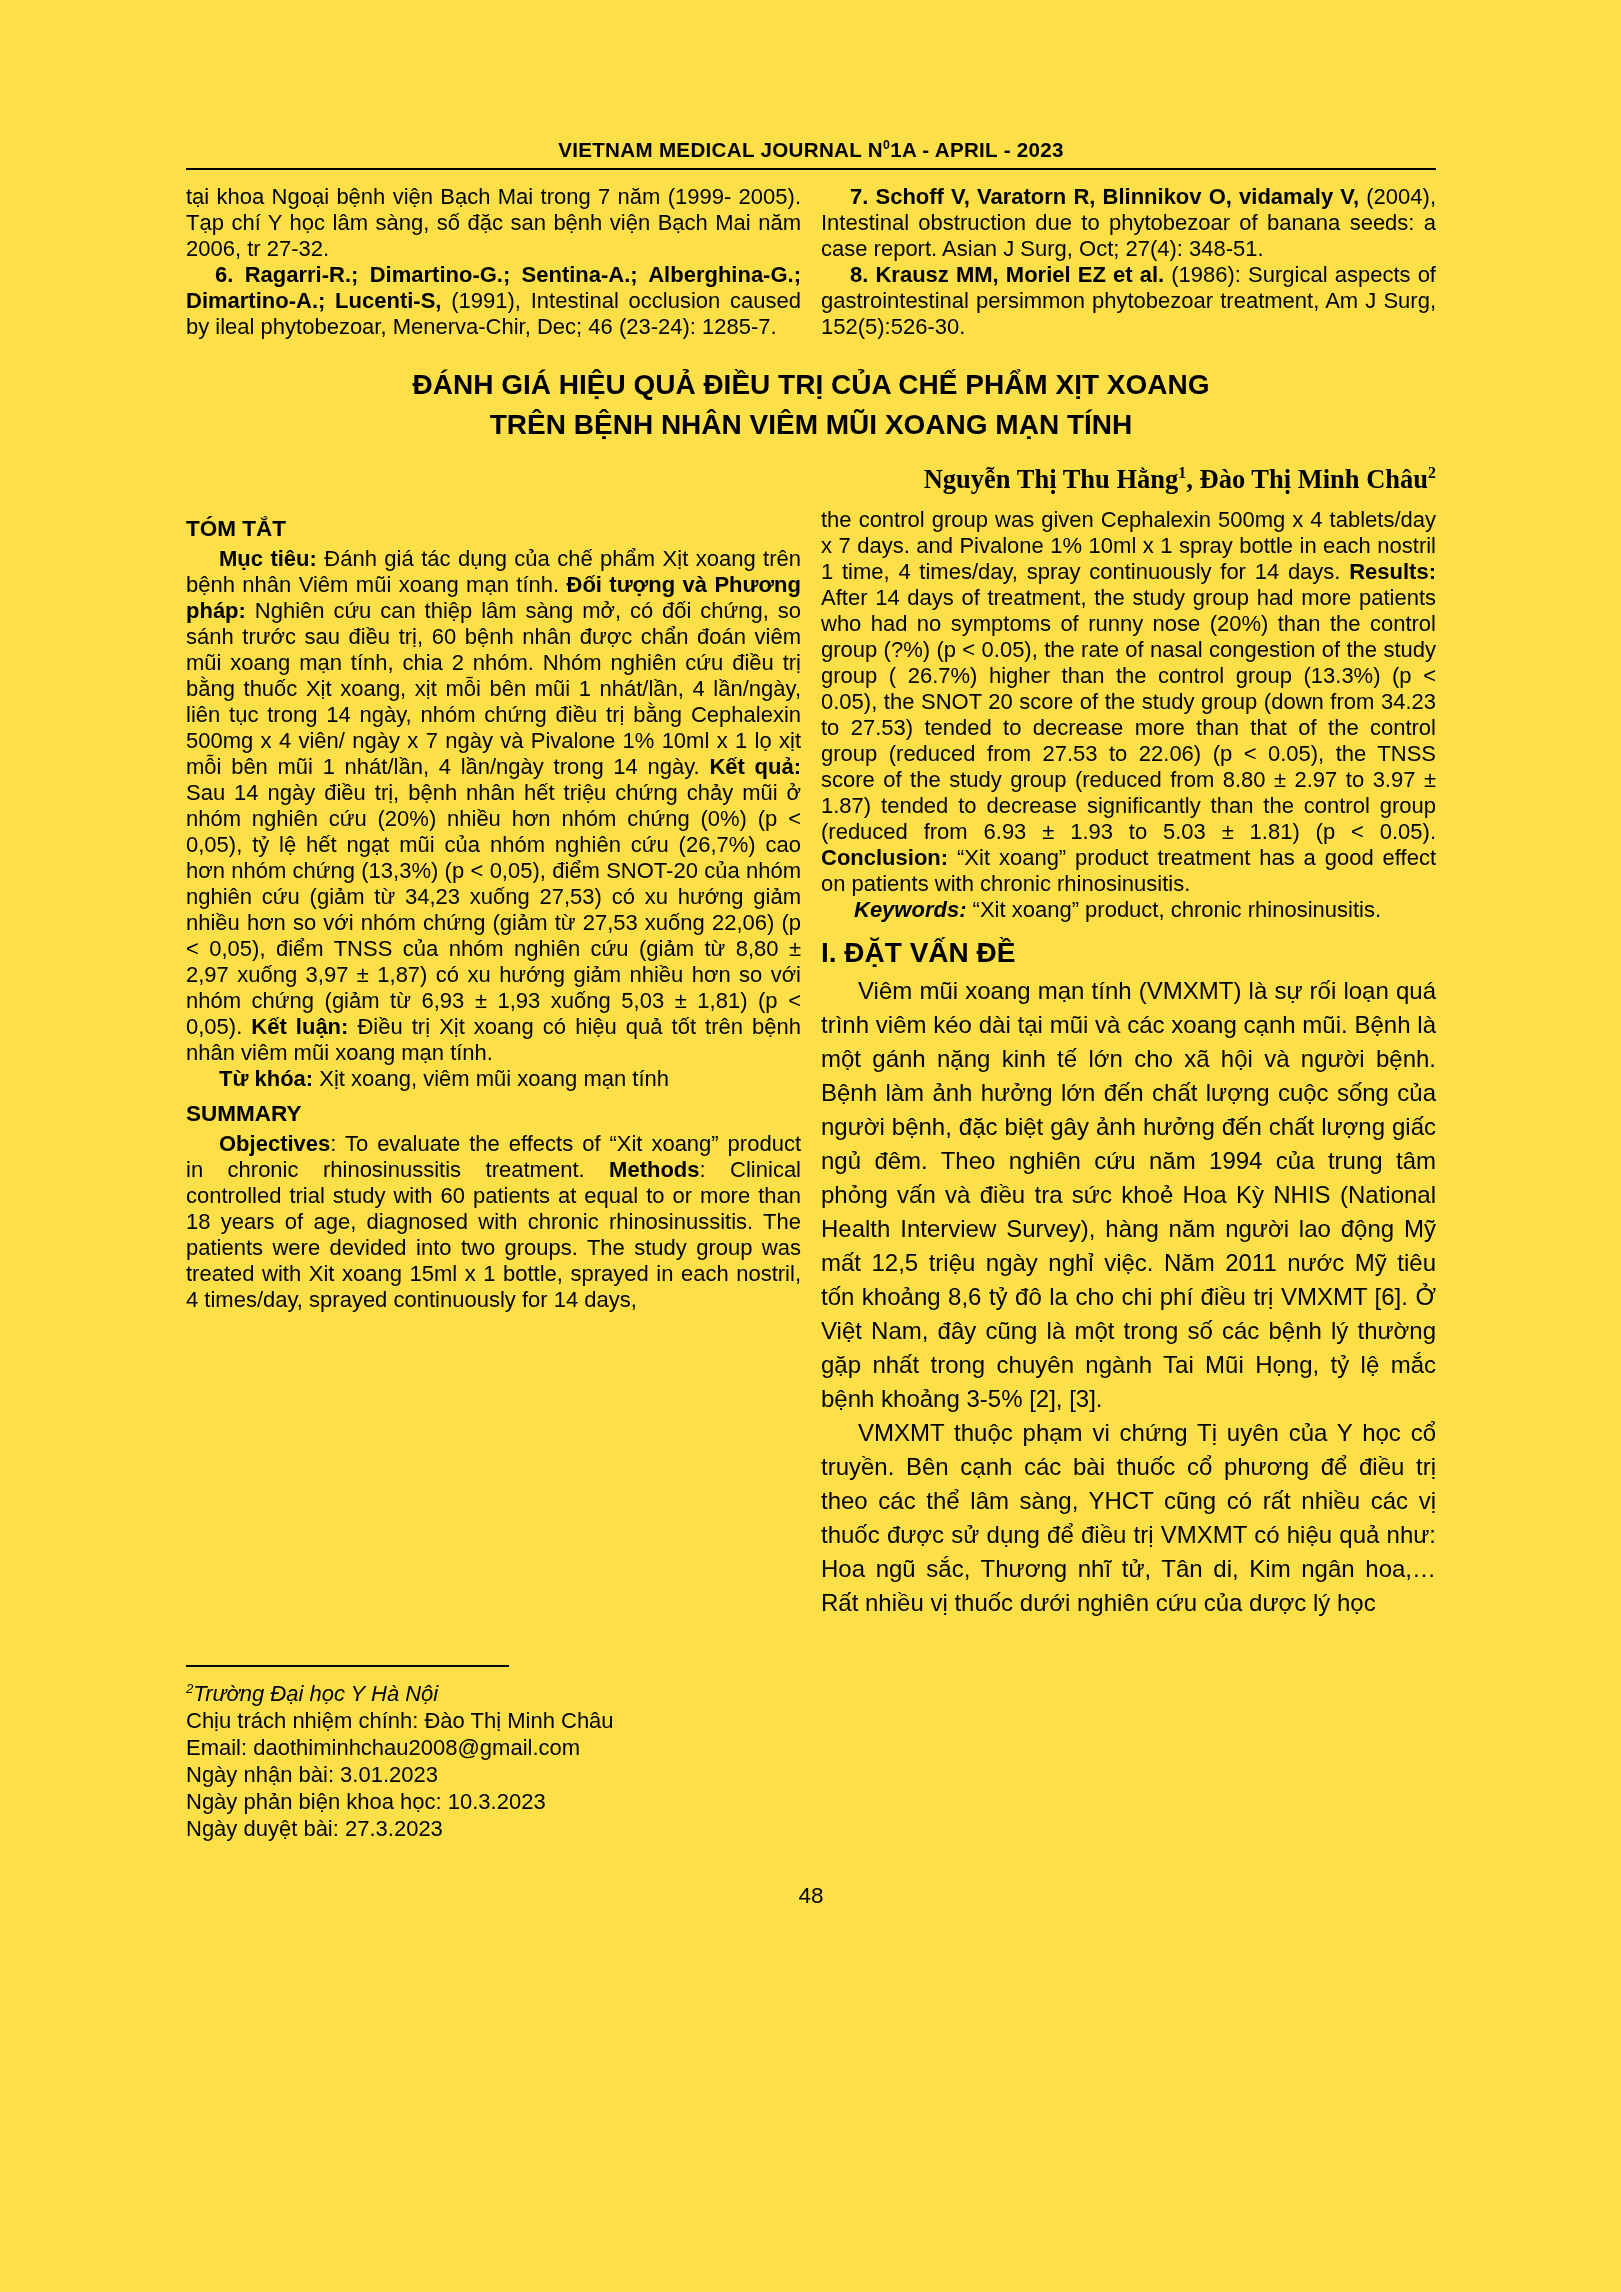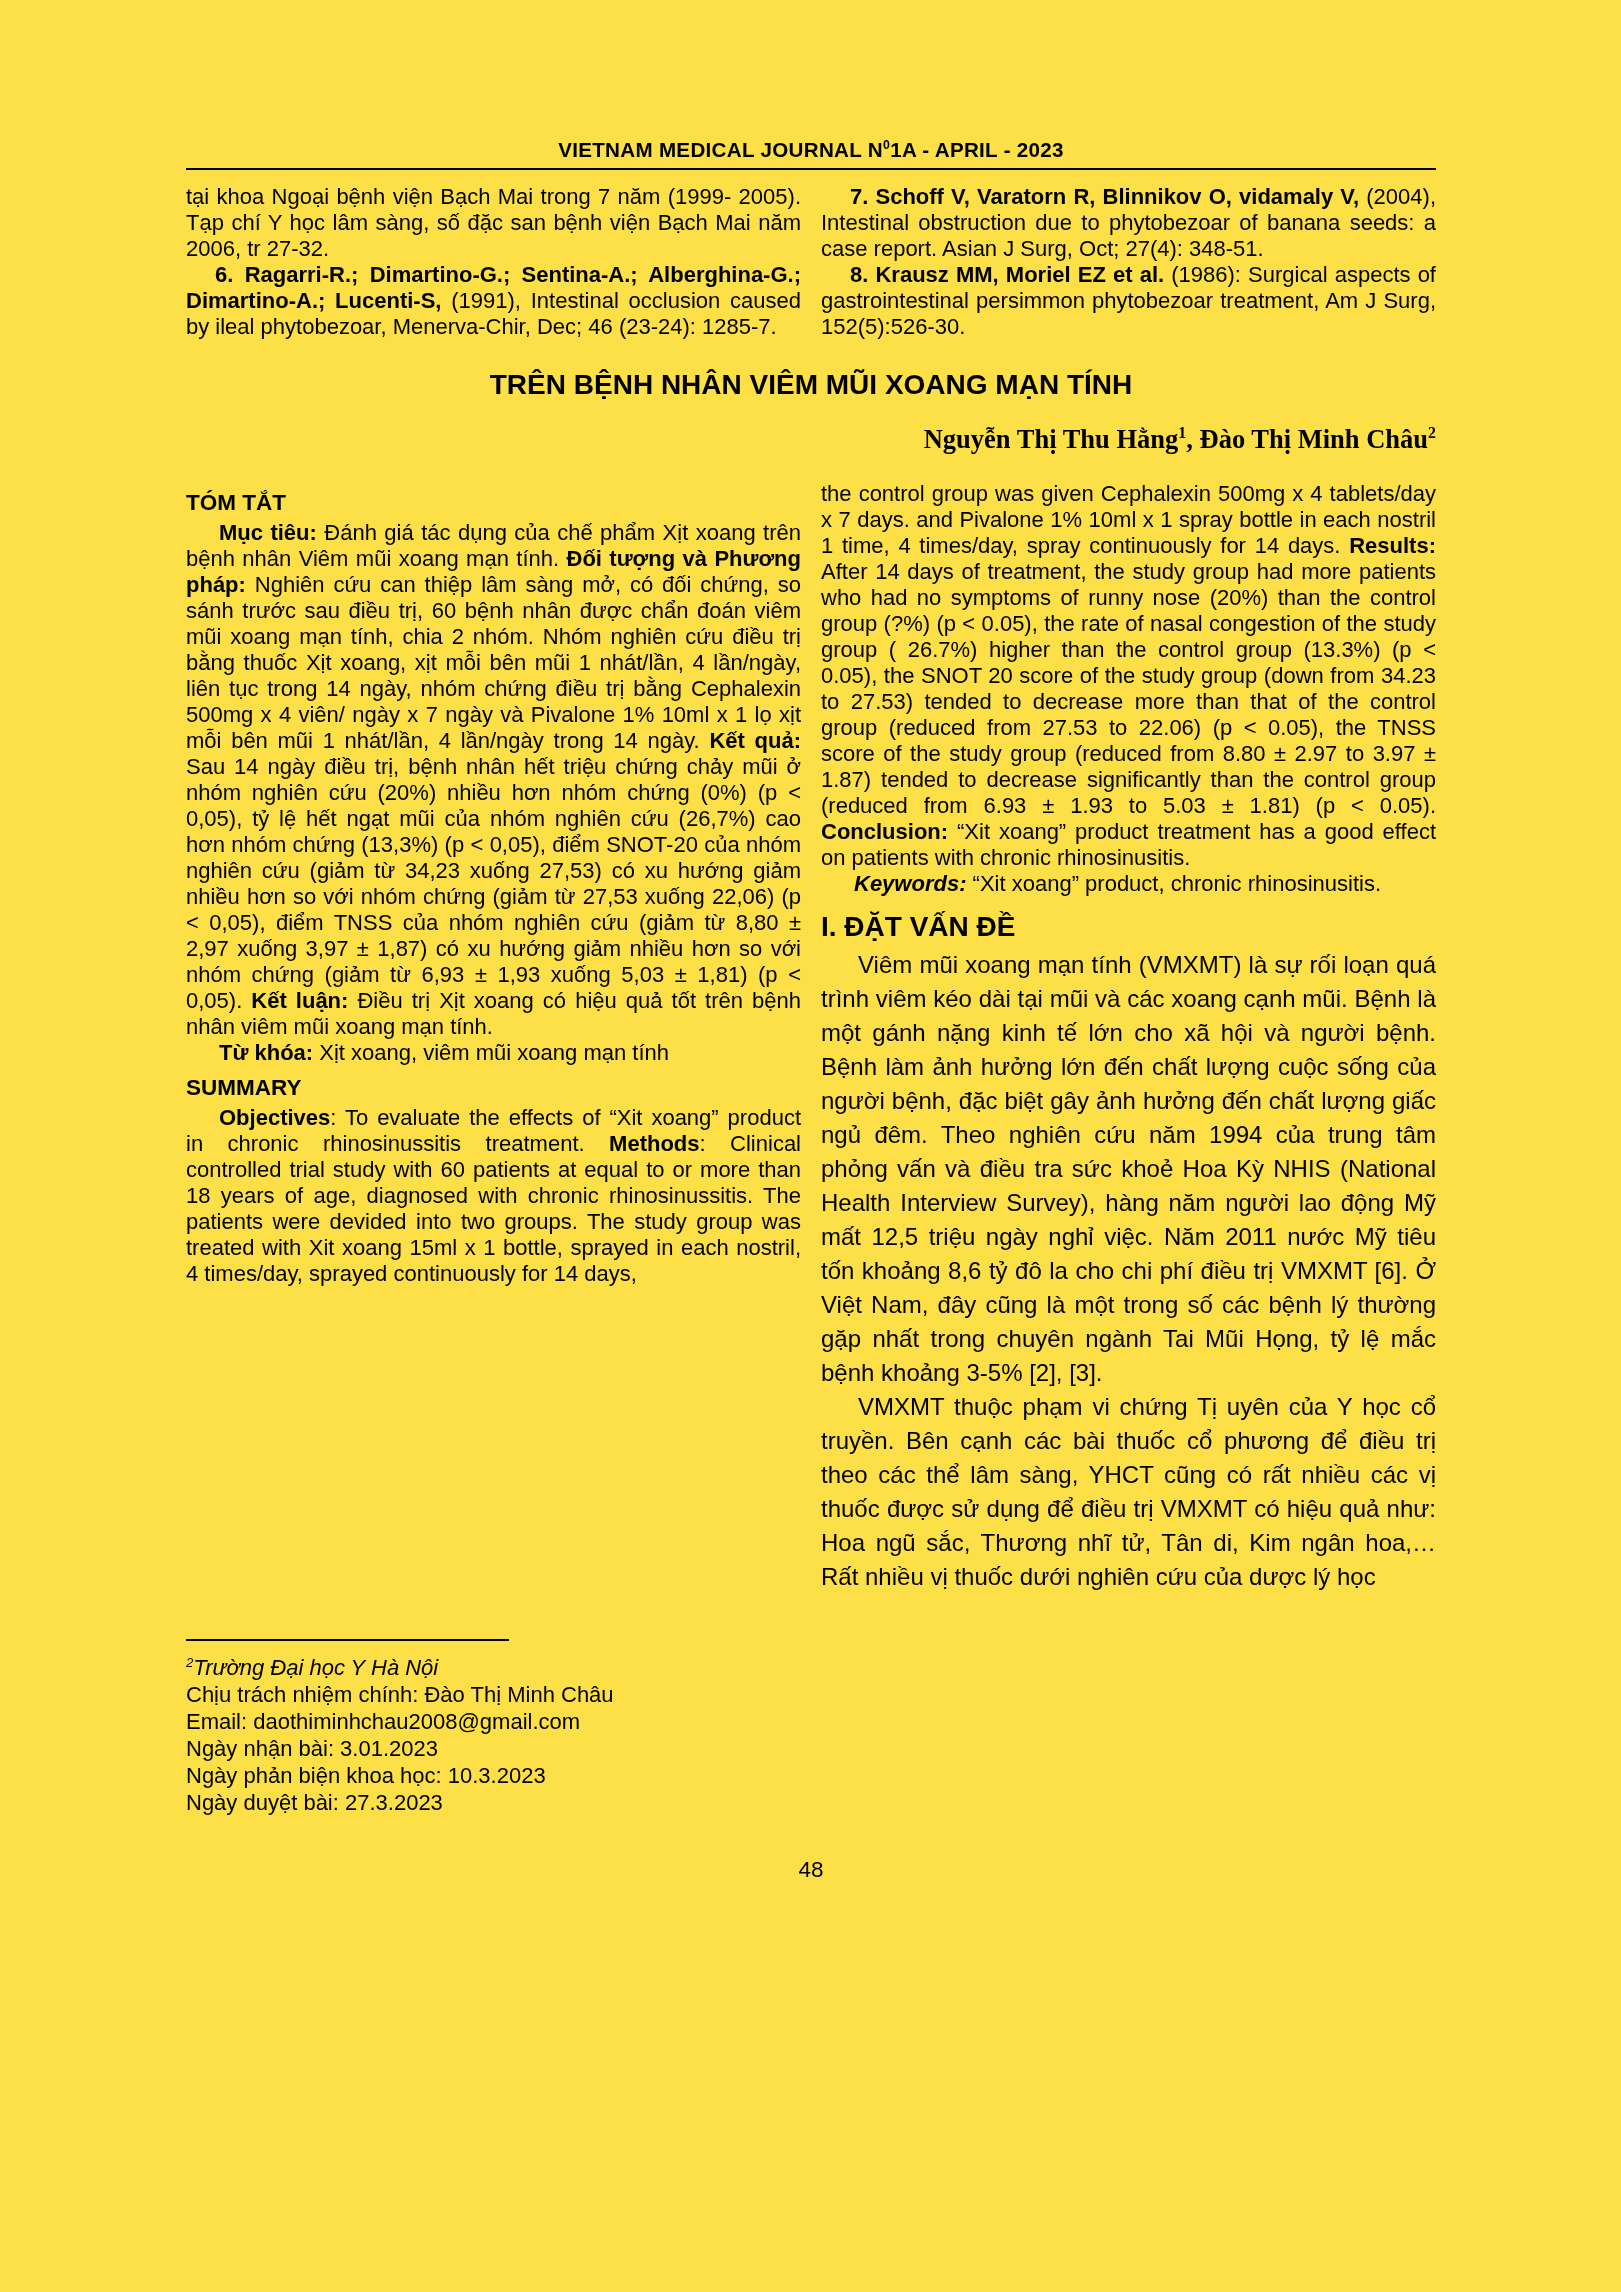--- a/index.html
+++ b/index.html
@@ -58,21 +58,21 @@
     margin-top: 11.8px;
     text-align: right;
     font-family: "Liberation Serif", serif;
     font-weight: bold;
     font-size: 26.5px;
     line-height: 31px;
   }
   .authors sup { font-size: 60%; }
 
   
-  .article-columns { margin-top: 26px; min-height: 1335px; }
+  .article-columns { margin-top: 12px; min-height: 1335px; }
   .left-col { display: flex; flex-direction: column; }
 
   .section-heading {
     font-weight: bold;
     font-size: 22.5px;
     line-height: 27.4px;
     margin: 7.8px 0 3.9px 0;
   }
   .intro-heading { font-size: 28px; margin: 15.7px 0 7.8px 0; }
 
@@ -135,20 +135,21 @@
       <p class="ref-text no-indent"><span>tại khoa Ngoại bệnh viện Bạch Mai trong 7 năm (1999- 2005). Tạp chí Y học lâm sàng, số đặc san bệnh viện Bạch Mai năm 2006, tr 27-32.</span></p>
       <p class="ref-text"><span style="font-weight: bold;">6. Ragarri-R.; Dimartino-G.; Sentina-A.; Alberghina-G.; Dimartino-A.; Lucenti-S,</span><span> (1991), Intestinal occlusion caused by ileal phytobezoar, Menerva-Chir, Dec; 46 (23-24): 1285-7.</span></p>
     </div>
     <div class="col">
       <p class="ref-text"><span style="font-weight: bold;">7. Schoff V, Varatorn R, Blinnikov O, vidamaly V,</span><span> (2004), Intestinal obstruction due to phytobezoar of banana seeds: a case report. Asian J Surg, Oct; 27(4): 348-51.</span></p>
       <p class="ref-text"><span style="font-weight: bold;">8. Krausz MM, Moriel EZ et al.</span><span> (1986): Surgical aspects of gastrointestinal persimmon phytobezoar treatment, Am J Surg, 152(5):526-30.</span></p>
     </div>
   </div>
 
   <h1 class="article-title">
+    <span class="title-line">ĐÁNH GIÁ HIỆU QUẢ ĐIỀU TRỊ CỦA CHẾ PHẨM XỊT XOANG</span>
     <span class="title-line">TRÊN BỆNH NHÂN VIÊM MŨI XOANG MẠN TÍNH</span>
   </h1>
 
   <div class="authors"><span>Nguyễn Thị Thu Hằng</span><sup>1</sup><span>, Đào Thị Minh Châu</span><sup>2</sup></div>
 
   <div class="two-col article-columns">
 
     <div class="col left-col">
       <h2 class="section-heading">TÓM TẮT</h2>
       <p class="small-text indent"><span style="font-weight: bold;">Mục tiêu:</span><span> Đánh giá tác dụng của chế phẩm Xịt xoang trên bệnh nhân Viêm mũi xoang mạn tính. </span><span style="font-weight: bold;">Đối tượng và Phương pháp:</span><span> Nghiên cứu can thiệp lâm sàng mở, có đối chứng, so sánh trước sau điều trị, 60 bệnh nhân được chẩn đoán viêm mũi xoang mạn tính, chia 2 nhóm. Nhóm nghiên cứu điều trị bằng thuốc Xịt xoang, xịt mỗi bên mũi 1 nhát/lần, 4 lần/ngày, liên tục trong 14 ngày, nhóm chứng điều trị bằng Cephalexin 500mg x 4 viên/ ngày x 7 ngày và Pivalone 1% 10ml x 1 lọ xịt mỗi bên mũi 1 nhát/lần, 4 lần/ngày trong 14 ngày. </span><span style="font-weight: bold;">Kết quả:</span><span> Sau 14 ngày điều trị, bệnh nhân hết triệu chứng chảy mũi ở nhóm nghiên cứu (20%) nhiều hơn nhóm chứng (0%) (p &lt; 0,05), tỷ lệ hết ngạt mũi của nhóm nghiên cứu (26,7%) cao hơn nhóm chứng (13,3%) (p &lt; 0,05), điểm SNOT-20 của nhóm nghiên cứu (giảm từ 34,23 xuống 27,53) có xu hướng giảm nhiều hơn so với nhóm chứng (giảm từ 27,53 xuống 22,06) (p &lt; 0,05), điểm TNSS của nhóm nghiên cứu (giảm từ 8,80 ± 2,97 xuống 3,97 ± 1,87) có xu hướng giảm nhiều hơn so với nhóm chứng (giảm từ 6,93 ± 1,93 xuống 5,03 ± 1,81) (p &lt; 0,05). </span><span style="font-weight: bold;">Kết luận:</span><span> Điều trị Xịt xoang có hiệu quả tốt trên bệnh nhân viêm mũi xoang mạn tính.</span></p>

